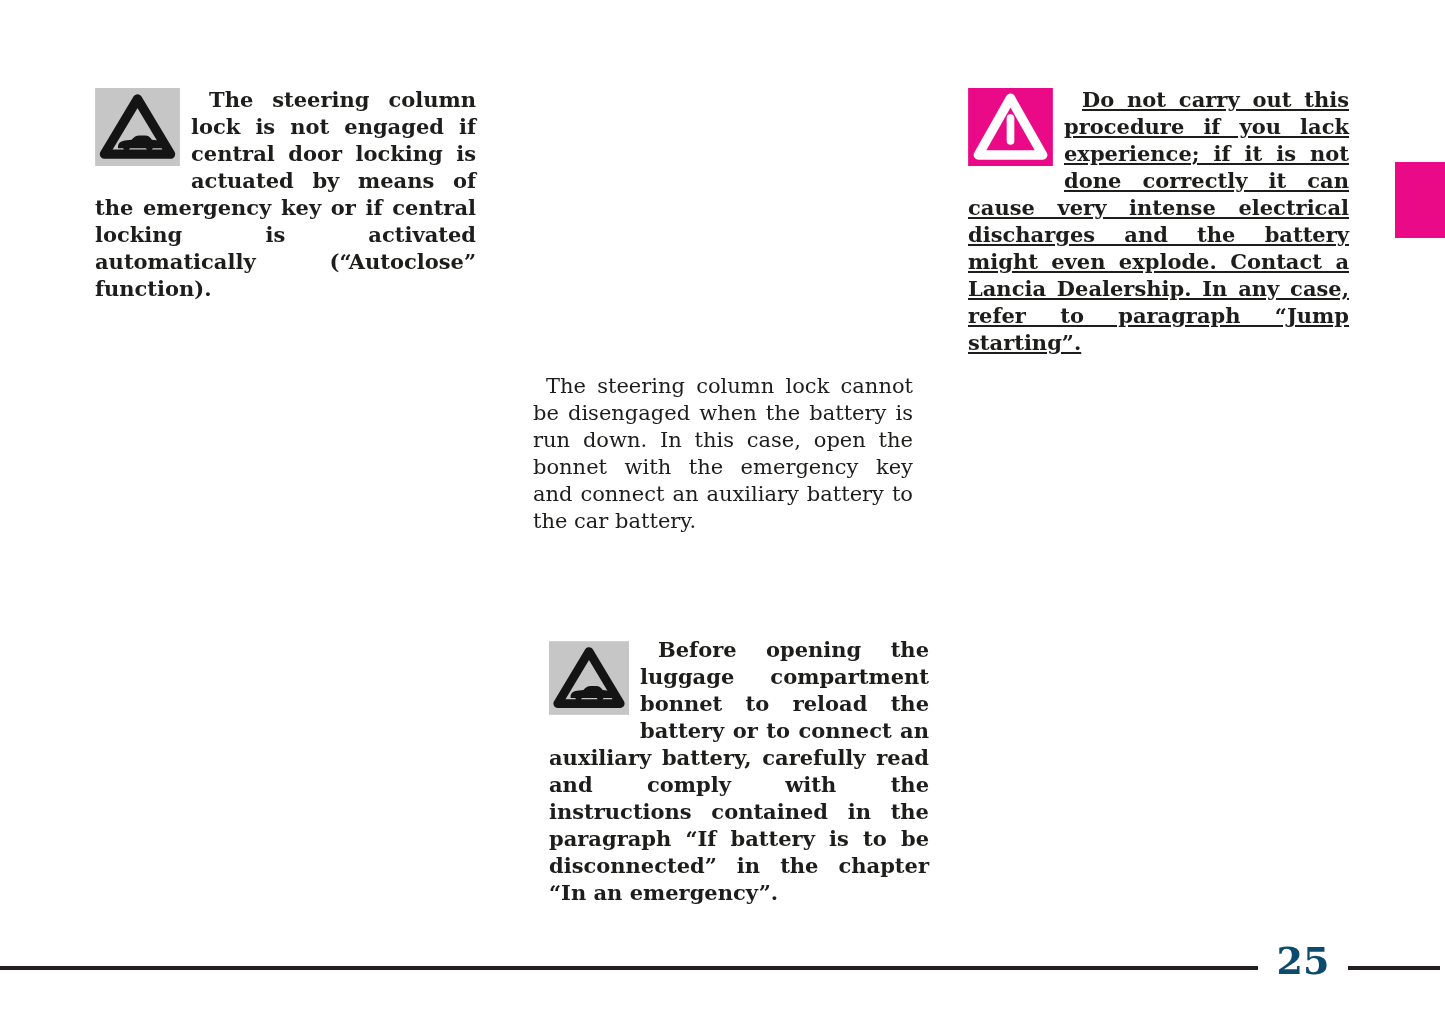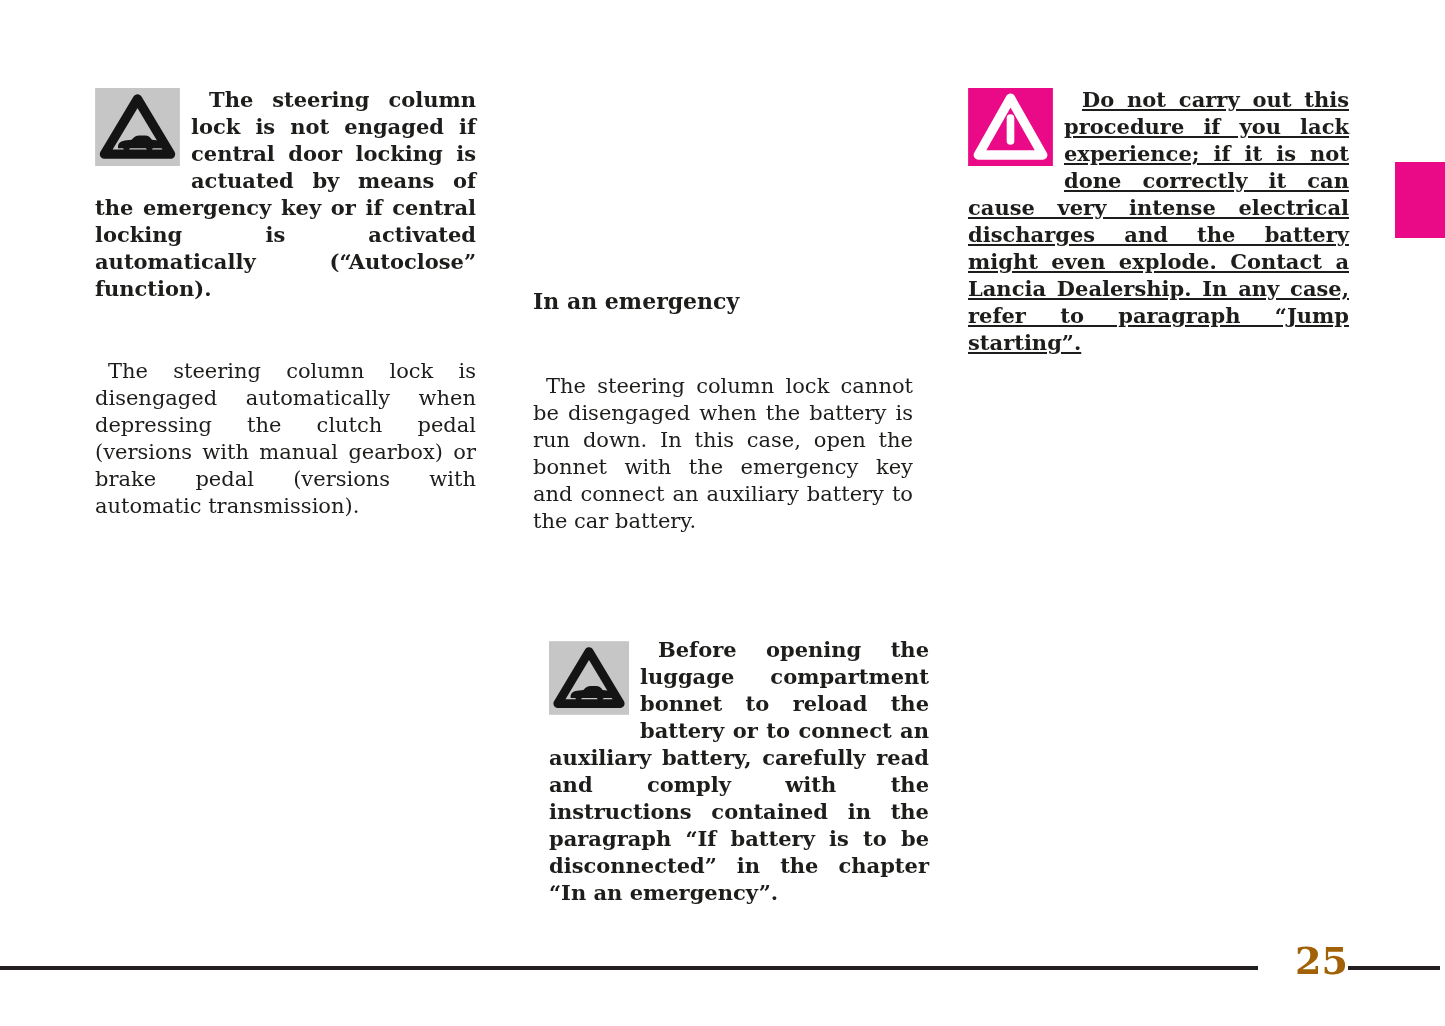--- a/index.html
+++ b/index.html
@@ -56,48 +56,46 @@
     width:50px; height:76px;
     background:#ea0a87;
   }
 
   
   .rule { position:absolute; height:4px; background:#231f20; }
   .rule-long  { left:0;      top:966px; width:1258px; }
   .rule-short { left:1348px; top:966px; width:92px; }
   .page-number {
     position:absolute; left:1258px; top:941px; width:90px;
-    text-align:right;
+    text-align:center;
     font-weight:bold; font-size:38px; line-height:40px;
-    color:#a16207;
+    color:#0c4a6e;
   }
 </style>
 </head>
 <body>
 
 <div class="page">
 
   <section class="col col-left">
     <div class="warning-block">
       <span class="icon-box icon-left">
         <svg viewBox="0 0 100 92" xmlns="http://www.w3.org/2000/svg">
           <rect width="100" height="92" fill="#c6c6c6"></rect>
           <path d="M50 13 L89 78 L11 78 Z" fill="none" stroke="#141414" stroke-width="11" stroke-linejoin="round"></path>
           <path d="M27 68 q1 -5 8 -6 l8 -1 q4 -5 9 -5 h7 q5 0 8 5 l8 1 q6 1 6 6 v3 H27 Z" fill="#141414"></path>
           <circle cx="37" cy="70" r="4" fill="#141414"></circle>
           <circle cx="64" cy="70" r="4" fill="#141414"></circle>
         </svg>
       </span>
       <p class="warn-text">The steering column lock is not engaged if central door locking is actuated by means of the emergency key or if central locking is activated automatically (“Autoclose” function).</p>
     </div>
-    <p class="body-text para-left2">The steering column lock is disengaged automatically when depressing the clutch pedal (versions with manual gearbox) or brake pedal (versions with automatic transmission).</p>
   </section>
 
   <section class="col col-mid">
-    <h2 class="heading h-2">In an emergency</h2>
     <p class="body-text p-2">The steering column lock cannot be disengaged when the battery is run down. In this case, open the bonnet with the emergency key and connect an auxiliary battery to the car battery.</p>
 
     <div class="warning-block mid-warning">
       <span class="icon-box icon-mid">
         <svg viewBox="0 0 100 92" xmlns="http://www.w3.org/2000/svg">
           <rect width="100" height="92" fill="#c6c6c6"></rect>
           <path d="M50 13 L89 78 L11 78 Z" fill="none" stroke="#141414" stroke-width="11" stroke-linejoin="round"></path>
           <path d="M27 68 q1 -5 8 -6 l8 -1 q4 -5 9 -5 h7 q5 0 8 5 l8 1 q6 1 6 6 v3 H27 Z" fill="#141414"></path>
           <circle cx="37" cy="70" r="4" fill="#141414"></circle>
           <circle cx="64" cy="70" r="4" fill="#141414"></circle>

